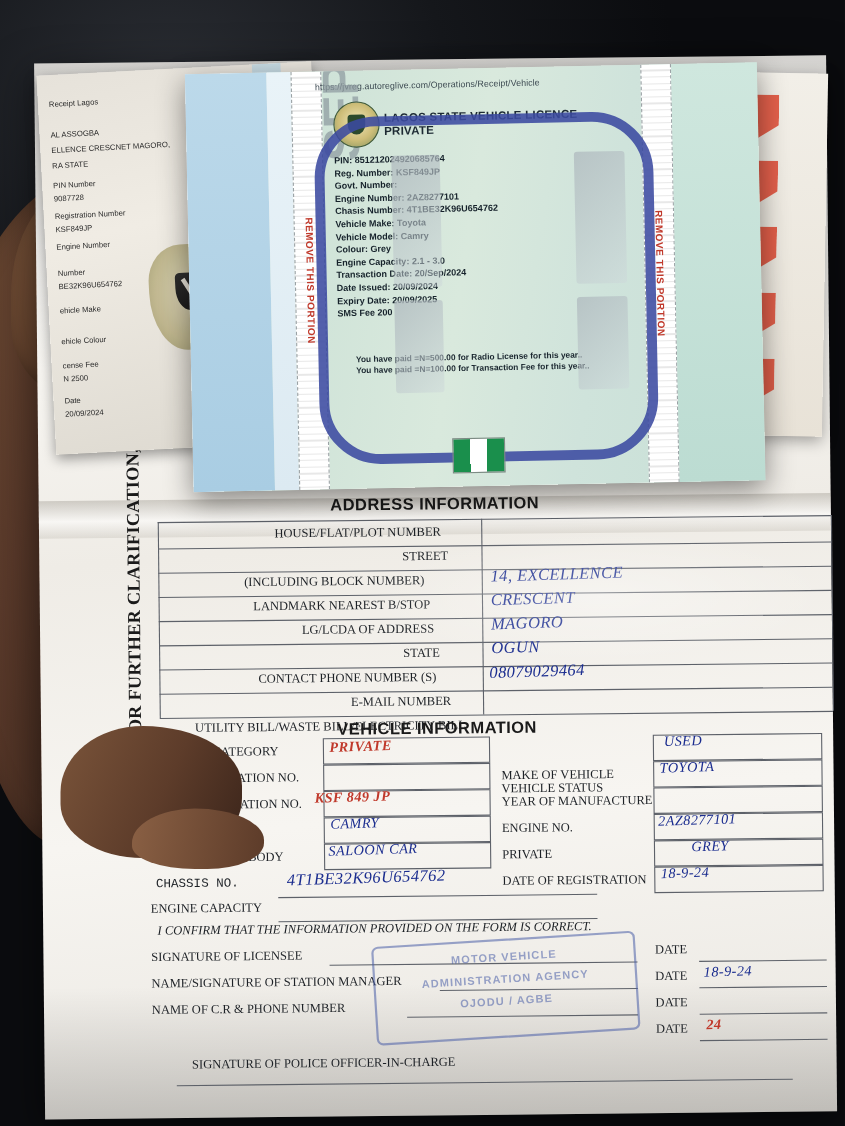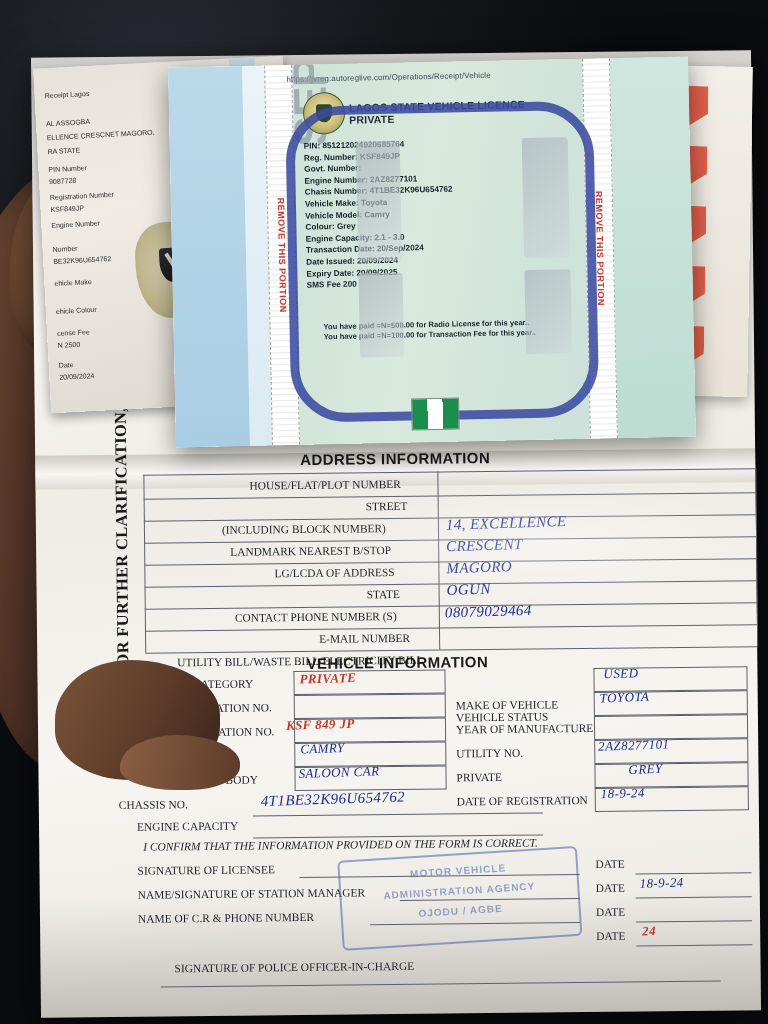--- a/index.html
+++ b/index.html
@@ -515,38 +515,38 @@
       <div class="box" style="left:256px;top:712px;width:150px;height:22px;"></div>
 
       <div class="hand-write sm red" style="left:262px;top:616px;">PRIVATE</div>
       <div class="hand-write sm red" style="left:248px;top:662px;">KSF 849 JP</div>
       <div class="hand-write sm" style="left:262px;top:686px;">CAMRY</div>
       <div class="hand-write sm" style="left:260px;top:710px;">SALOON CAR</div>
 
       <div class="lbl" style="left:418px;top:622px;margin-top:36px;">VEHICLE STATUS</div>
       <div class="lbl" style="left:418px;top:646px;">MAKE OF VEHICLE</div>
       <div class="lbl" style="left:418px;top:670px;">YEAR OF MANUFACTURE</div>
-      <div class="lbl" style="left:418px;top:694px;">UTILITY NO.</div>
+      <div class="lbl" style="left:418px;top:694px;">ENGINE NO.</div>
       <div class="lbl" style="left:418px;top:718px;">PRIVATE</div>
       <div class="lbl" style="left:418px;top:742px;">DATE OF REGISTRATION</div>
 
       <div class="box" style="left:556px;top:616px;width:152px;height:22px;"></div>
       <div class="box" style="left:556px;top:640px;width:152px;height:22px;"></div>
       <div class="box" style="left:556px;top:664px;width:152px;height:22px;"></div>
       <div class="box" style="left:556px;top:688px;width:152px;height:22px;"></div>
       <div class="box" style="left:556px;top:712px;width:152px;height:22px;"></div>
       <div class="box" style="left:556px;top:736px;width:152px;height:22px;"></div>
 
       <div class="hand-write sm" style="left:566px;top:614px;">USED</div>
       <div class="hand-write sm" style="left:562px;top:638px;">TOYOTA</div>
       <div class="hand-write sm" style="left:560px;top:686px;">2AZ8277101</div>
       <div class="hand-write sm" style="left:590px;top:710px;">GREY</div>
       <div class="hand-write sm" style="left:562px;top:734px;">18-9-24</div>
 
-      <div class="lbl" style="left:80px;top:742px;">CHASSIS NO.</div>
+      <div class="lbl" style="left:103px;top:742px;font-family:Liberation Mono, monospace;">CHASSIS NO.</div>
       <div class="rule" style="left:214px;top:760px;width:290px;"></div>
       <div class="hand-write" style="left:222px;top:736px;">4T1BE32K96U654762</div>
 
       <div class="lbl" style="left:98px;top:764px;">ENGINE CAPACITY</div>
       <div class="rule" style="left:214px;top:782px;width:290px;"></div>
 
       <div class="lbl" style="left:104px;top:784px;font-style:italic;">I CONFIRM THAT THE INFORMATION PROVIDED ON THE FORM IS CORRECT.</div>
 
       <div class="lbl" style="left:98px;top:808px;">SIGNATURE OF LICENSEE</div>
       <div class="rule" style="left:260px;top:822px;width:280px;"></div>

